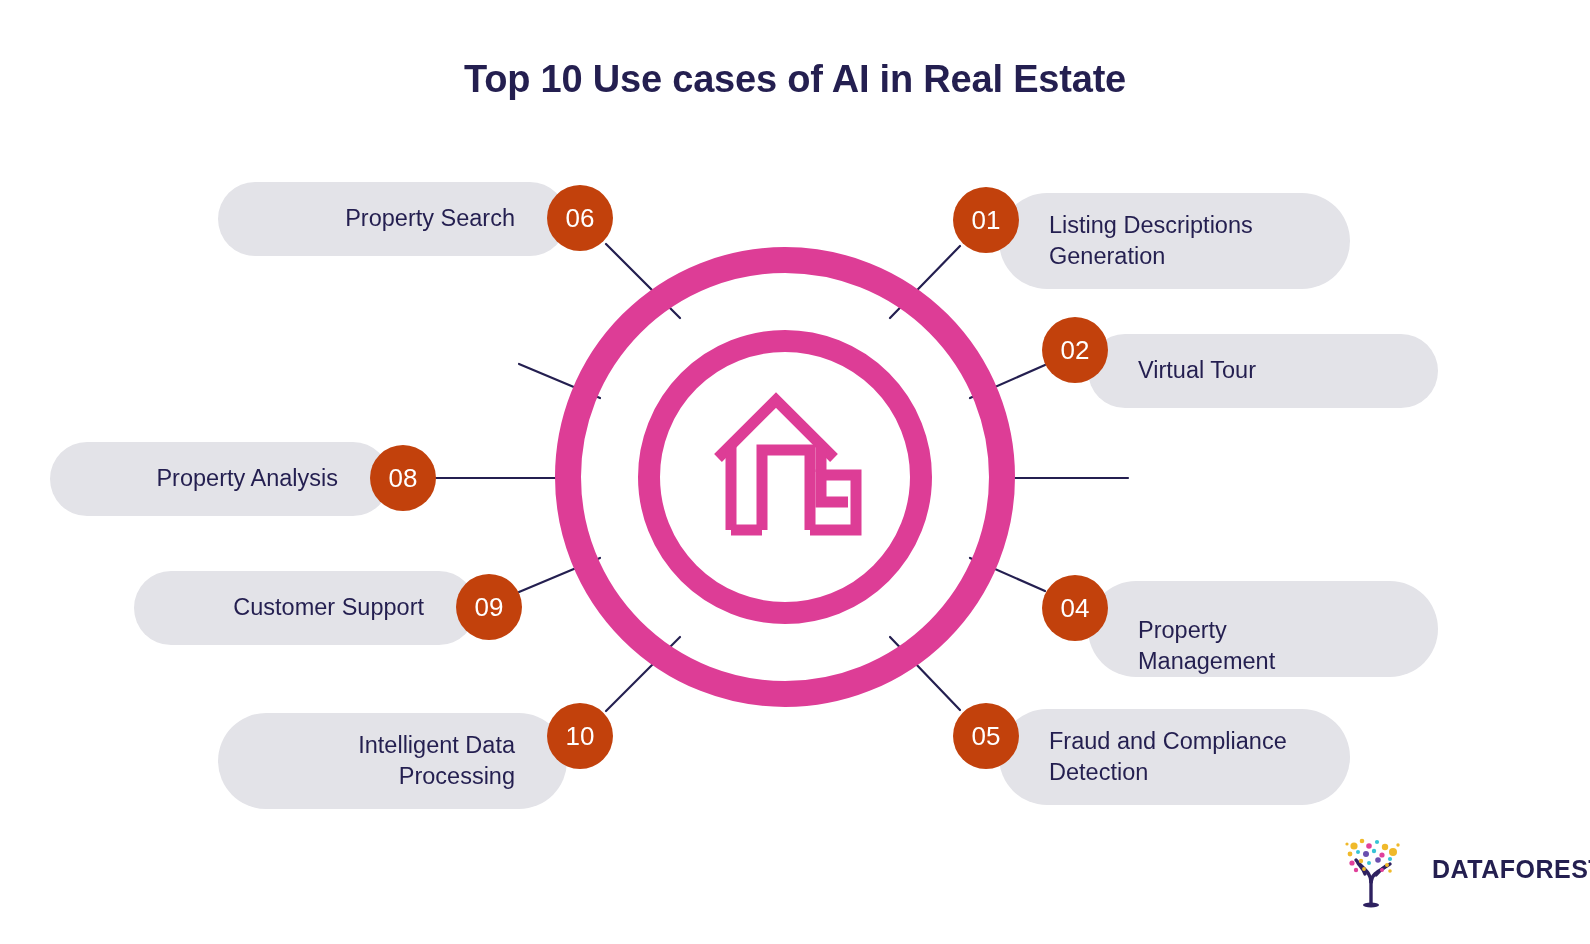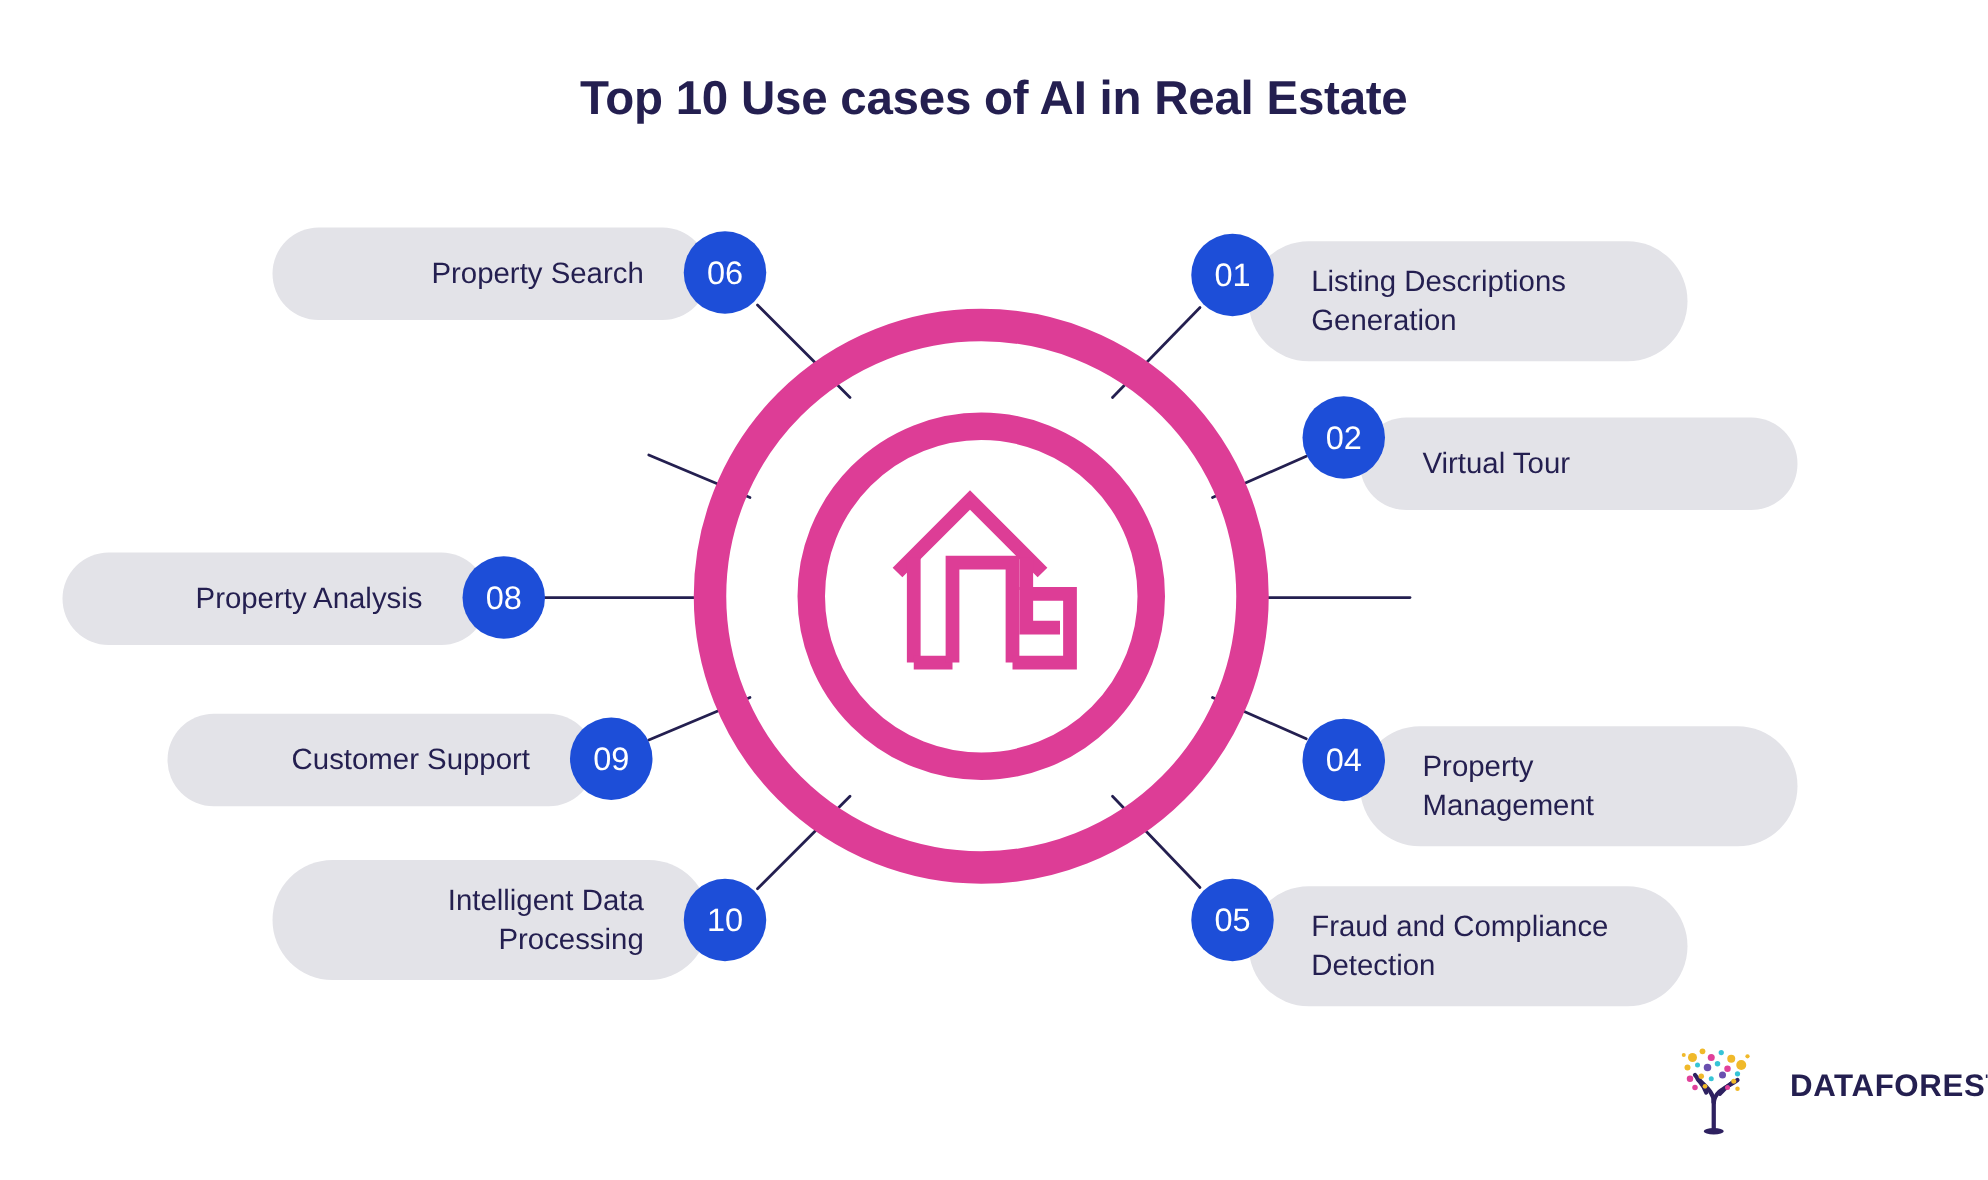--- a/index.html
+++ b/index.html
@@ -97,21 +97,21 @@
     text-align: right;
     width: 100%;
     padding-right: 52px;
     padding-left: 26px;
   }
 
   .badge {
     position: absolute;
     width: 66px; height: 66px;
     border-radius: 50%;
-    background: #1d4ed8;
+    background: #c2410c;
     color: #ffffff;
     font-size: 26px;
     display: flex;
     align-items: center;
     justify-content: center;
     z-index: 3;
   }
   .item.right .badge { left: 0; }
   .item.left  .badge { right: 0; }
 
@@ -196,21 +196,21 @@
   <div class="item right" style="left:1042px; top:313px; width:396px;">
     <div class="badge" style="top:4px;">02</div>
     <div class="pill" style="width:350px;">
       <div class="pill-text">Virtual Tour</div>
     </div>
   </div>
 
 
   <div class="item right two-line" style="left:1042px; top:560px; width:396px;">
     <div class="badge" style="top:15px;">04</div>
-    <div class="pill" style="width:350px;">
+    <div class="pill" style="width:350px;align-items:flex-end;">
       <div class="pill-text">Property
 Management</div>
     </div>
   </div>
 
   <div class="item right two-line" style="left:953px; top:688px; width:397px;">
     <div class="badge" style="top:15px;">05</div>
     <div class="pill" style="width:351px;">
       <div class="pill-text">Fraud and Compliance
 Detection</div>
@@ -234,21 +234,21 @@
 
   <div class="item left" style="left:134px; top:571px; width:388px;">
     <div class="badge" style="top:3px;">09</div>
     <div class="pill" style="width:342px;justify-content:center;">
       <div class="pill-text">Customer Support</div>
     </div>
   </div>
 
   <div class="item left two-line" style="left:218px; top:688px; width:395px;">
     <div class="badge" style="top:15px;">10</div>
-    <div class="pill" style="width:349px;">
+    <div class="pill" style="width:349px;margin-top:25px;">
       <div class="pill-text">Intelligent Data
 Processing</div>
     </div>
   </div>
 
   <div id="logo">
     <svg id="logo-mark" viewBox="0 0 72 78">
 
       <g stroke="#2e2160" fill="none" stroke-width="3.4" stroke-linecap="round">
         <path d="M33 74 L33 50"></path>

